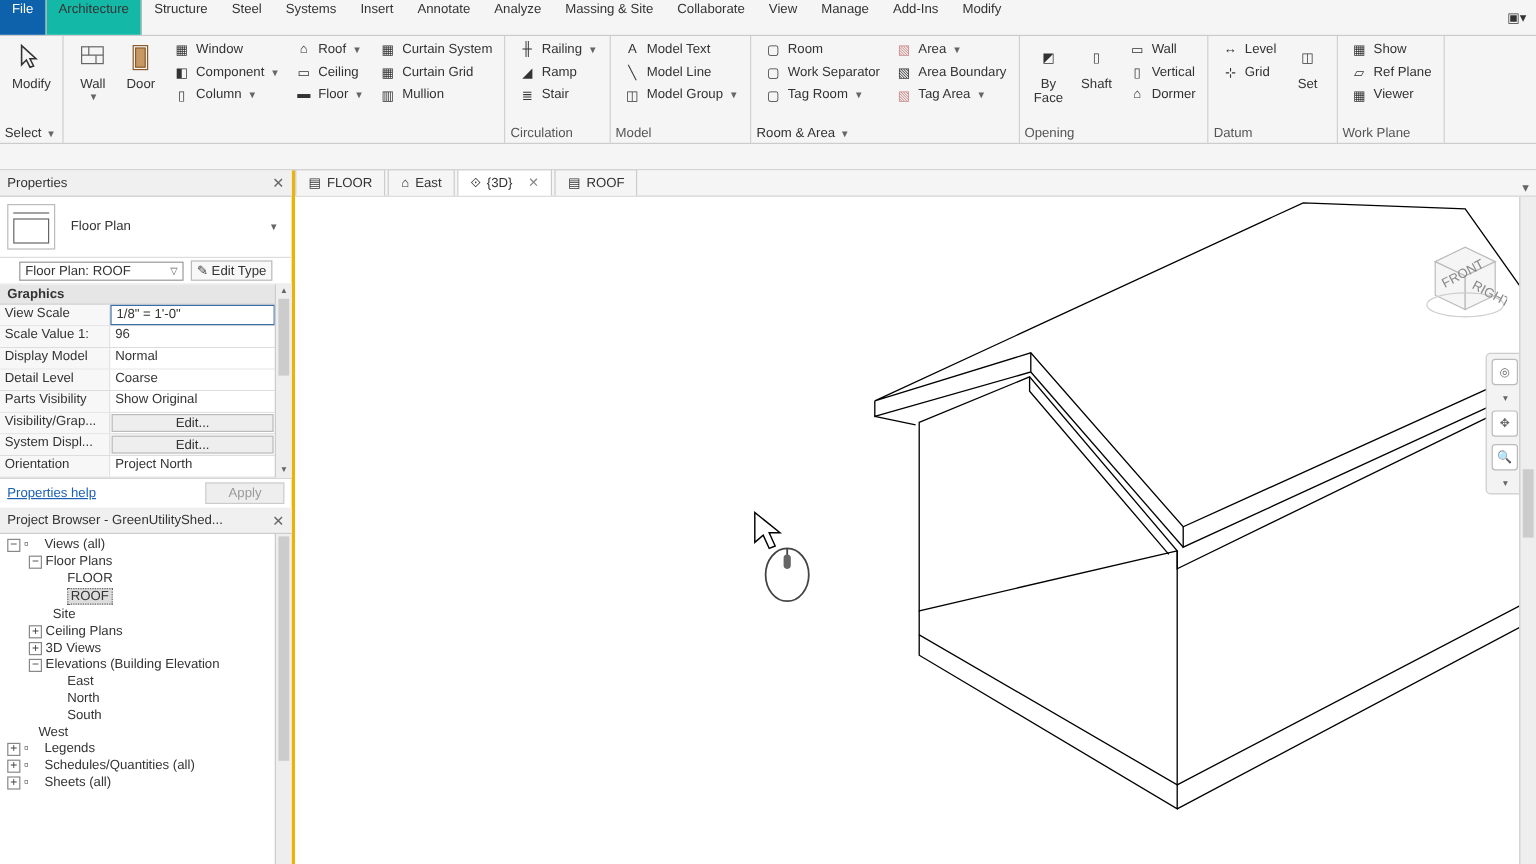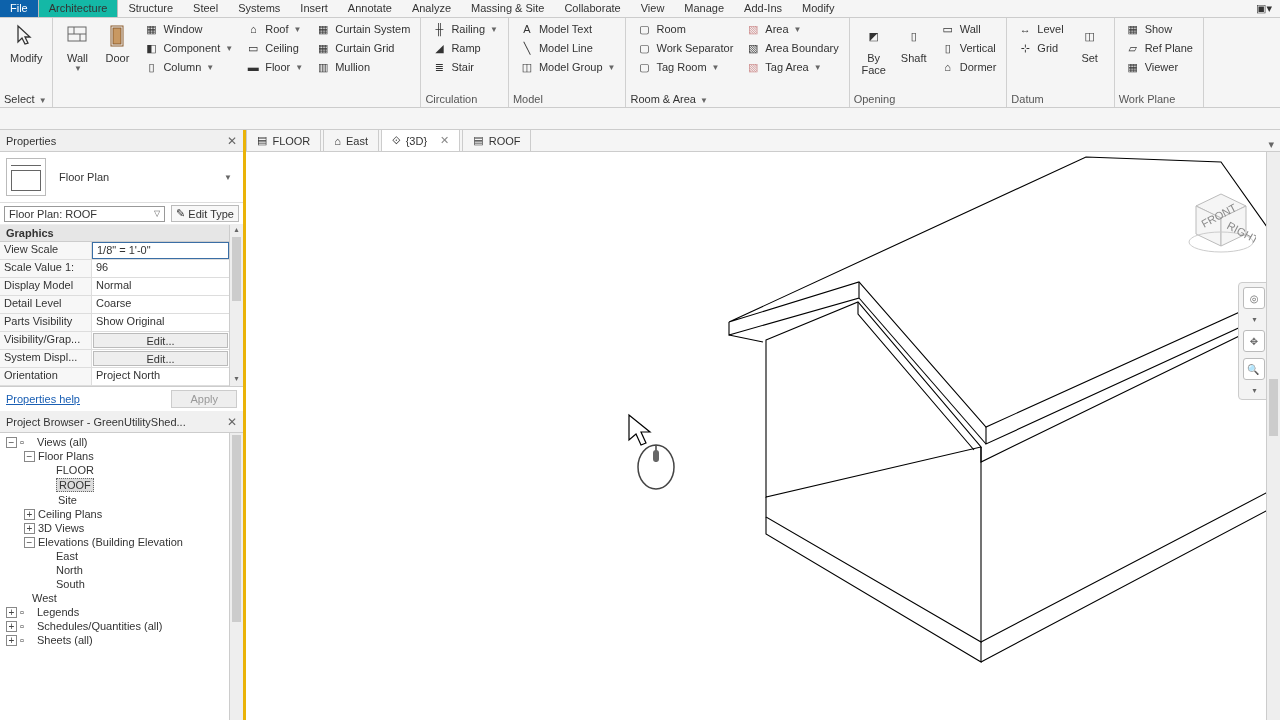--- a/index.html
+++ b/index.html
@@ -1,17 +1,17 @@
 <!DOCTYPE html>
 <html><head>
 <meta charset="utf-8">
 <style>
 *{box-sizing:border-box;margin:0;padding:0;font-family:"Segoe UI",Arial,sans-serif;font-size:11px;color:#333;user-select:none}
 body{width:1280px;height:720px;overflow:hidden;background:#fff}
-.menubar{display:flex;height:18px;background:#f5f5f5;border-bottom:1px solid #ccc}
+.menubar{display:flex;height:30px;background:#f5f5f5;border-bottom:1px solid #ccc}
 .menubar .mi{padding:2px 10px;font-size:11px;cursor:default}
 .menubar .mi.file{background:#0d62ab;color:#fff}
 .menubar .mi.active{background:#14b8a6;border:1px solid #bbb;border-bottom:none;margin-top:-1px}
 .menubar .arrow{margin-left:auto;display:flex;align-items:center;padding:0 8px}
 .ribbon{height:90px;background:#f5f5f5;border-bottom:1px solid #ccc;display:flex}
 .rpanel{display:flex;flex-direction:column;border-right:1px solid #d0d0d0;padding:2px 4px 0}
 .rpanel .items{flex:1;display:flex;align-items:flex-start}
 .rpanel .label{font-size:11px;color:#555;padding:2px 0}
 .big{display:flex;flex-direction:column;align-items:center;padding:2px 6px;cursor:default}
 .big .icon{width:28px;height:28px;display:flex;align-items:center;justify-content:center;margin-bottom:2px}
@@ -24,21 +24,21 @@
 .main{display:flex;height:590px}
 .leftcol{width:246px;display:flex;flex-direction:column;border-right:3px solid #eab308}
 .panel-title{display:flex;align-items:center;padding:2px 6px;background:#f0f0f0;border-bottom:1px solid #ccc;height:22px}
 .panel-title .close{margin-left:auto;cursor:default;font-size:12px;color:#666}
 .props-body{flex:0 0 auto}
 .type-sel{display:flex;align-items:center;padding:6px;gap:8px;border-bottom:1px solid #ddd}
 .type-sel .thumb{width:40px;height:38px;border:1px solid #bbb;background:#fff;position:relative}
 .type-sel .thumb::after{content:"";position:absolute;left:4px;right:4px;top:6px;height:1px;background:#666}
 .type-sel .thumb::before{content:"";position:absolute;left:4px;right:4px;top:11px;bottom:4px;border:1px solid #666}
 .type-sel .combo{flex:1;display:flex;align-items:center;justify-content:space-between;border:1px solid transparent;padding:4px}
-.proprow{display:flex;align-items:center;padding:2px 4px;gap:6px;border-bottom:1px solid #eee}
+.proprow{display:flex;align-items:center;padding:2px 16px;gap:6px;border-bottom:1px solid #eee}
 .proprow .combo2{flex:1;border:1px solid #999;padding:1px 4px;display:flex;justify-content:space-between;align-items:center;background:#fff}
 .proprow .etbtn{display:flex;align-items:center;gap:3px;border:1px solid #bbb;padding:1px 4px;background:#f8f8f8}
 .gridhead{background:#e6e6e6;padding:2px 6px;font-weight:bold;border-bottom:1px solid #ccc;display:flex;justify-content:space-between}
 .gridwrap{position:relative}
 .gridwrap .scroll{position:absolute;right:0;top:0;bottom:0;width:14px;background:#eee;border-left:1px solid #ccc}
 .gridwrap .scroll .up,.gridwrap .scroll .dn{height:12px;text-align:center;font-size:8px;color:#666}
 .gridwrap .scroll .thumb{background:#ccc;margin:0 2px;height:40%}
 .grid{width:calc(100% - 14px)}
 .grid .gr{display:flex;border-bottom:1px solid #ddd;height:18px}
 .grid .gk{width:92px;padding:1px 4px;border-right:1px solid #ddd;background:#f7f7f7;overflow:hidden;white-space:nowrap}
@@ -423,21 +423,21 @@
             <span class="lbl">Floor Plans</span>
           </div>
           <div class="tn" style="padding-left: 42px;">
             <span style="width:11px;display:inline-block"></span>
             <span class="lbl">FLOOR</span>
           </div>
           <div class="tn sel" style="padding-left: 42px;">
             <span style="width:11px;display:inline-block"></span>
             <span class="lbl">ROOF</span>
           </div>
-          <div class="tn" style="padding-left: 44px;">
+          <div class="tn" style="padding-left: 30px;">
             <span style="width:11px;display:inline-block"></span>
             <span class="lbl">Site</span>
           </div>
           <div class="tn" style="padding-left: 24px;">
             <span class="tg">+</span>
             <span class="lbl">Ceiling Plans</span>
           </div>
           <div class="tn" style="padding-left: 24px;">
             <span class="tg">+</span>
             <span class="lbl">3D Views</span>

